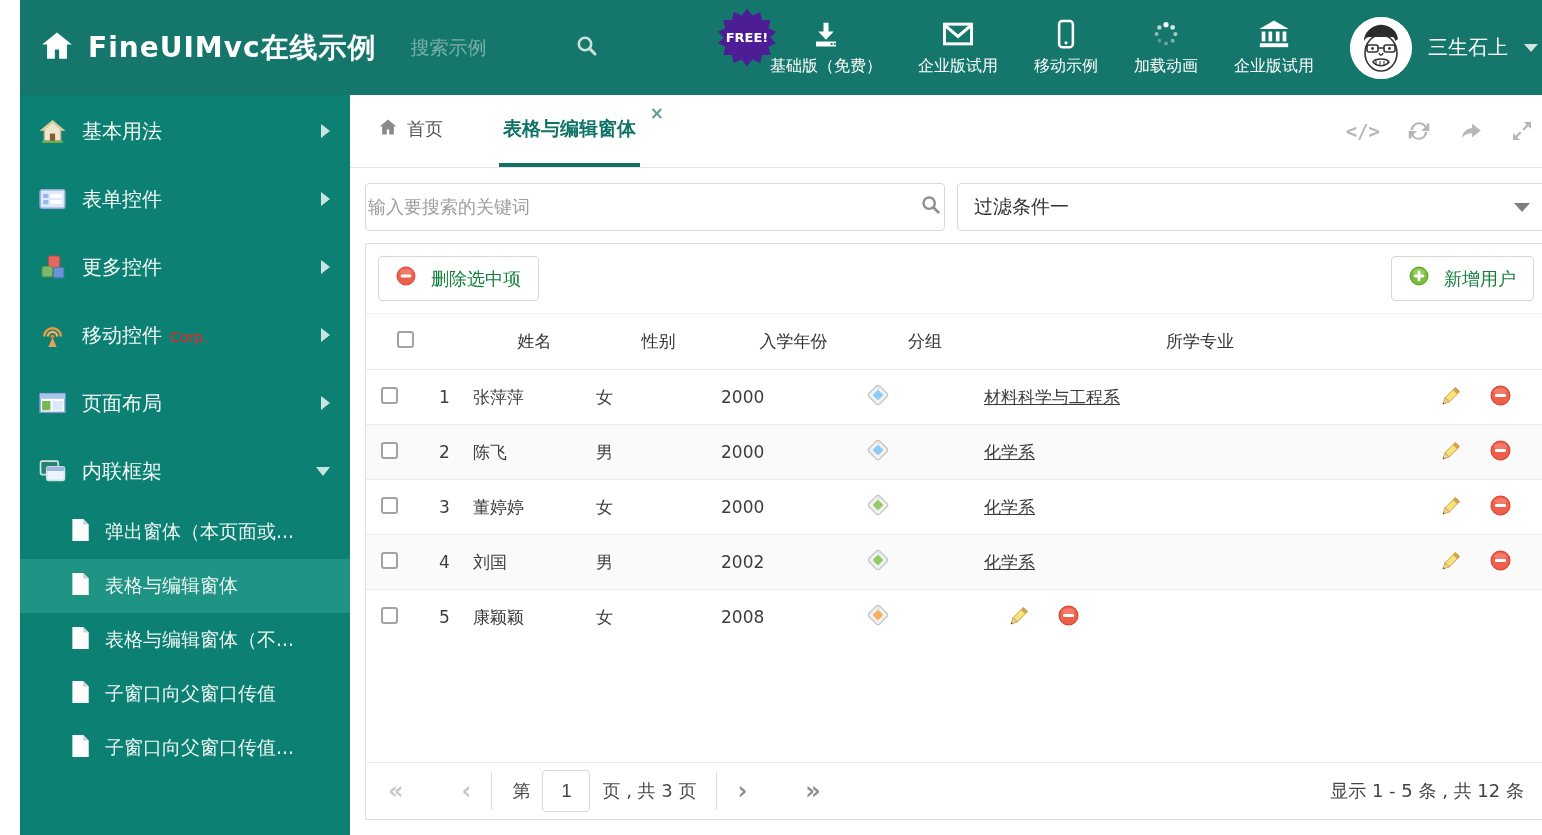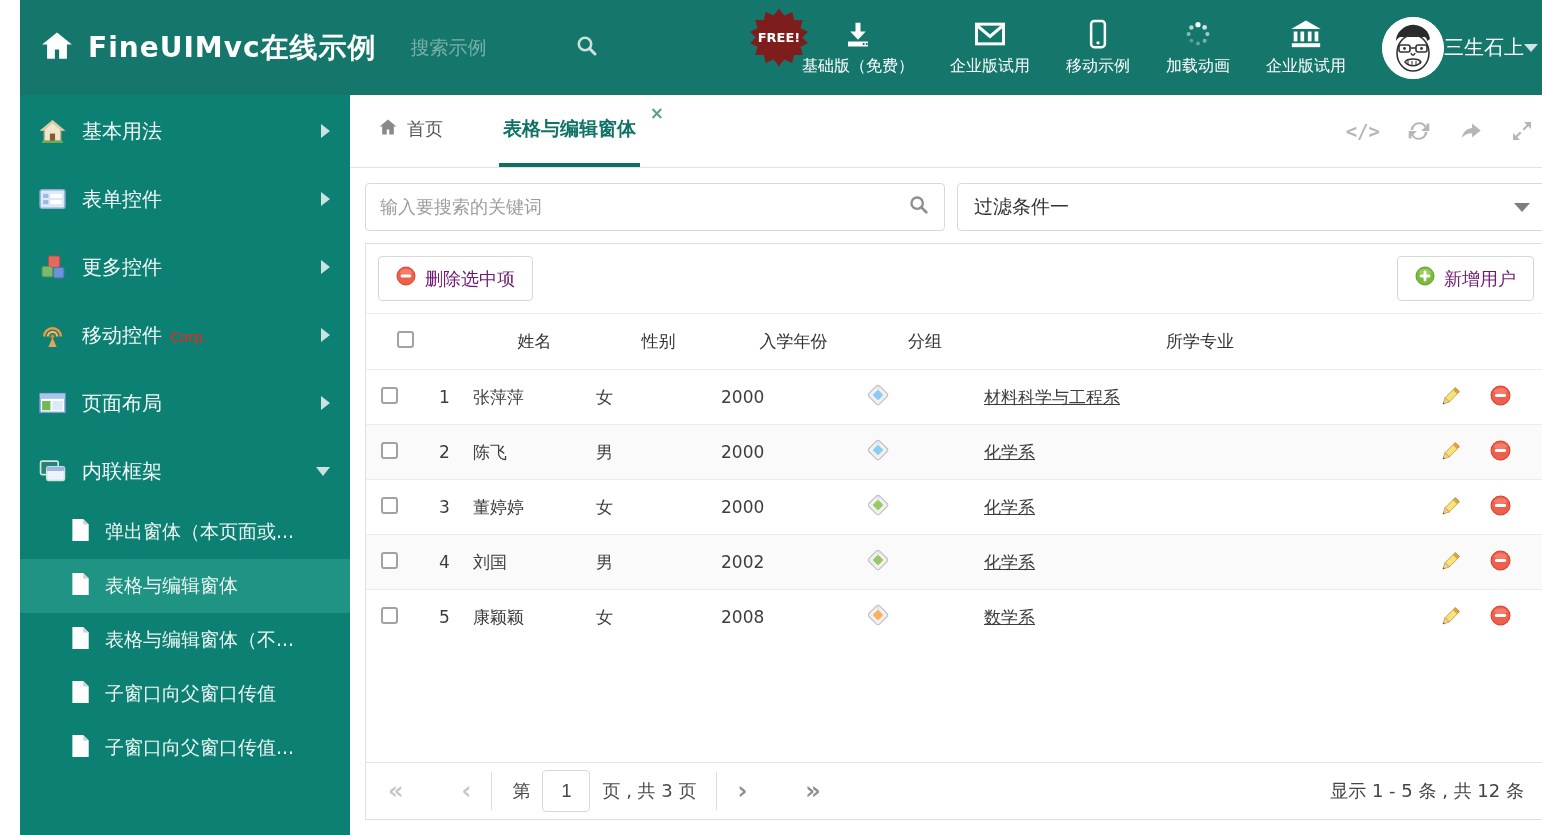--- a/index.html
+++ b/index.html
@@ -13,26 +13,26 @@
   .logo-title { color:#fff; font-size:28px; font-weight:bold; margin-left:14px; letter-spacing:1px; }
   .hd-search { display:flex; align-items:center; margin-left:34px; width:210px; }
   .hd-search input { background:transparent; border:none; outline:none; width:150px;
     font-size:19px; color:#d7e7e3; }
   .hd-search input::placeholder { color:rgba(255,255,255,.42); }
   .hd-search .mag { margin-left:14px; }
   .hd-nav { margin-left:auto; display:flex; align-items:center; gap:36px; padding-right:24px; }
   .nav-item { display:flex; flex-direction:column; align-items:center; gap:7px; color:#fff;
     font-size:16px; cursor:pointer; position:relative; }
   .nav-item .ico { height:30px; display:flex; align-items:flex-end; }
-  .free-badge { position:absolute; top:-10px; left:-52px; width:58px; height:58px; background:#7f1d1d;
+  .free-badge { position:absolute; top:-10px; left:-52px; width:58px; height:58px; background:#4c1d95;
     color:#fff; font-size:13px; font-weight:bold; display:flex; align-items:center; justify-content:center;
     clip-path: polygon(50% 0%,59% 12%,73% 6%,76% 20%,91% 20%,87% 34%,100% 40%,90% 50%,100% 60%,87% 66%,91% 80%,76% 80%,73% 94%,59% 88%,50% 100%,41% 88%,27% 94%,24% 80%,9% 80%,13% 66%,0% 60%,10% 50%,0% 40%,13% 34%,9% 20%,24% 20%,27% 6%,41% 12%); }
   .avatar { width:62px; height:62px; border-radius:50%; background:#fff; overflow:hidden;
     display:flex; align-items:center; justify-content:center; }
-  .user-wrap { display:flex; align-items:center; gap:0; color:#fff; font-size:20px; cursor:pointer; }
+  .user-wrap { display:flex; align-items:center; gap:16px; color:#fff; font-size:20px; cursor:pointer; }
   .caret-dn { width:0; height:0; border-left:7px solid transparent; border-right:7px solid transparent;
     border-top:8px solid rgba(255,255,255,.8); }
 
   
   .body-row { flex:1; display:flex; min-height:0; }
 
   
   .sidebar { width:330px; background:#0c8173; flex:none; overflow:hidden; padding-top:2px; }
   .menu-item { height:68px; display:flex; align-items:center; padding:0 20px 0 18px; cursor:pointer; }
   .menu-item .mico { width:28px; display:flex; justify-content:center; }
@@ -56,33 +56,33 @@
     border-bottom-color:#0f7063; position:relative; padding:0 4px; }
   .tab-close { position:absolute; top:10px; right:-24px; color:#5e9c91; font-size:17px; font-weight:bold; line-height:1; }
   .tab-actions { margin-left:auto; display:flex; align-items:center; gap:26px; }
   .tab-actions .act { cursor:pointer; display:flex; align-items:center; }
   .code-txt { font-family:"DejaVu Sans Mono","Liberation Mono",monospace; color:#b6b6b6;
     font-size:19px; font-weight:bold; }
 
   .content { flex:1; padding:15px 15px 0 15px; display:flex; flex-direction:column; min-height:0; }
   .filter-row { display:flex; gap:12px; height:48px; flex:none; }
   .search-box { width:580px; border:1px solid #d9d9d9; border-radius:4px; display:flex;
-    align-items:center; padding:0 14px; background:#fff; }
+    align-items:center; padding:0 2px; background:#fff; }
   .search-box input { flex:1; border:none; outline:none; font-size:18px; color:#444; }
   .search-box input::placeholder { color:#9d9d9d; }
   .filter-dd { flex:1; border:1px solid #d9d9d9; border-radius:4px; display:flex; align-items:center;
     padding:9px 16px; font-size:19px; color:#333; cursor:pointer; }
   .filter-dd .dd-caret { margin-left:auto; width:0; height:0; border-left:8px solid transparent;
     border-right:8px solid transparent; border-top:9px solid #7e7e7e; }
 
   .panel { margin-top:12px; border:1px solid #e0e0e0; height:577px; display:flex;
     flex-direction:column; flex:none; }
   .toolbar { padding:12px; display:flex; border-bottom:1px solid #ededed; }
-  .btn { display:flex; align-items:center; gap:9px; border:1px solid #d8d8d8; border-radius:4px;
-    background:#fff; padding:0 17px; height:45px; font-size:18px; color:#701a75; cursor:pointer; }
+  .btn { display:flex; align-items:center; gap:15px; border:1px solid #d8d8d8; border-radius:4px;
+    background:#fff; padding:0 17px; height:45px; font-size:18px; color:#15803d; cursor:pointer; }
   .btn-add { margin-left:auto;text-align:center; }
 
   .grid-row { display:grid; grid-template-columns:48px 44px 123px 125px 145px 118px 1fr 130px;
     align-items:center; height:55px; padding-left:15px; font-size:17px; color:#3d3d3d; }
   .grid-head { font-size:17px; color:#333;text-align:center; }
   .grid-body .grid-row { border-top:1px solid #ebebeb; }
   .grid-body .grid-row:nth-child(even) { background:#fafafa; }
   .cb { width:17px; height:17px; border:2px solid #a2a2a2; border-radius:3px; background:#fff;
     display:inline-block; cursor:pointer; }
   .cell-num { padding-left:10px; }
@@ -599,21 +599,20 @@
                   <span>
                     <svg width="24" height="24" viewBox="0 0 24 24">
                       <g transform="rotate(45 12 12)">
                         <rect x="4.5" y="4.5" width="15" height="15" rx="2.5" fill="#f1f1f1" stroke="#c2c2c2" stroke-width="1.2"></rect>
                         <rect x="8.2" y="8.2" width="7.6" height="7.6" rx="1" style="fill:var(--tag)"></rect>
                         <circle cx="7" cy="7" r="1.2" fill="#fff" stroke="#c2c2c2" stroke-width=".5"></circle>
                       </g>
                     </svg>
                   </span>
                 </span>
-                <span class="cell-major"><a>数学系</a></span>
                 <span class="cell-actions">
                   <span class="aico">
                     <svg width="24" height="24" viewBox="0 0 24 24">
                       <g transform="rotate(45 12 12)">
                         <rect x="9" y="1.5" width="6" height="3" rx="1" fill="#e8a33d" stroke="#b87f28" stroke-width=".8"></rect>
                         <rect x="9" y="4.5" width="6" height="11.5" fill="#f6e37c" stroke="#c89b4a" stroke-width=".9"></rect>
                         <path d="M12 16v0"></path>
                         <path d="M9 16h6l-3 6z" fill="#efd29a" stroke="#c89b4a" stroke-width=".8"></path>
                         <path d="M11 20.5 12 22l1-1.5z" fill="#5a4a28"></path>
                       </g>

